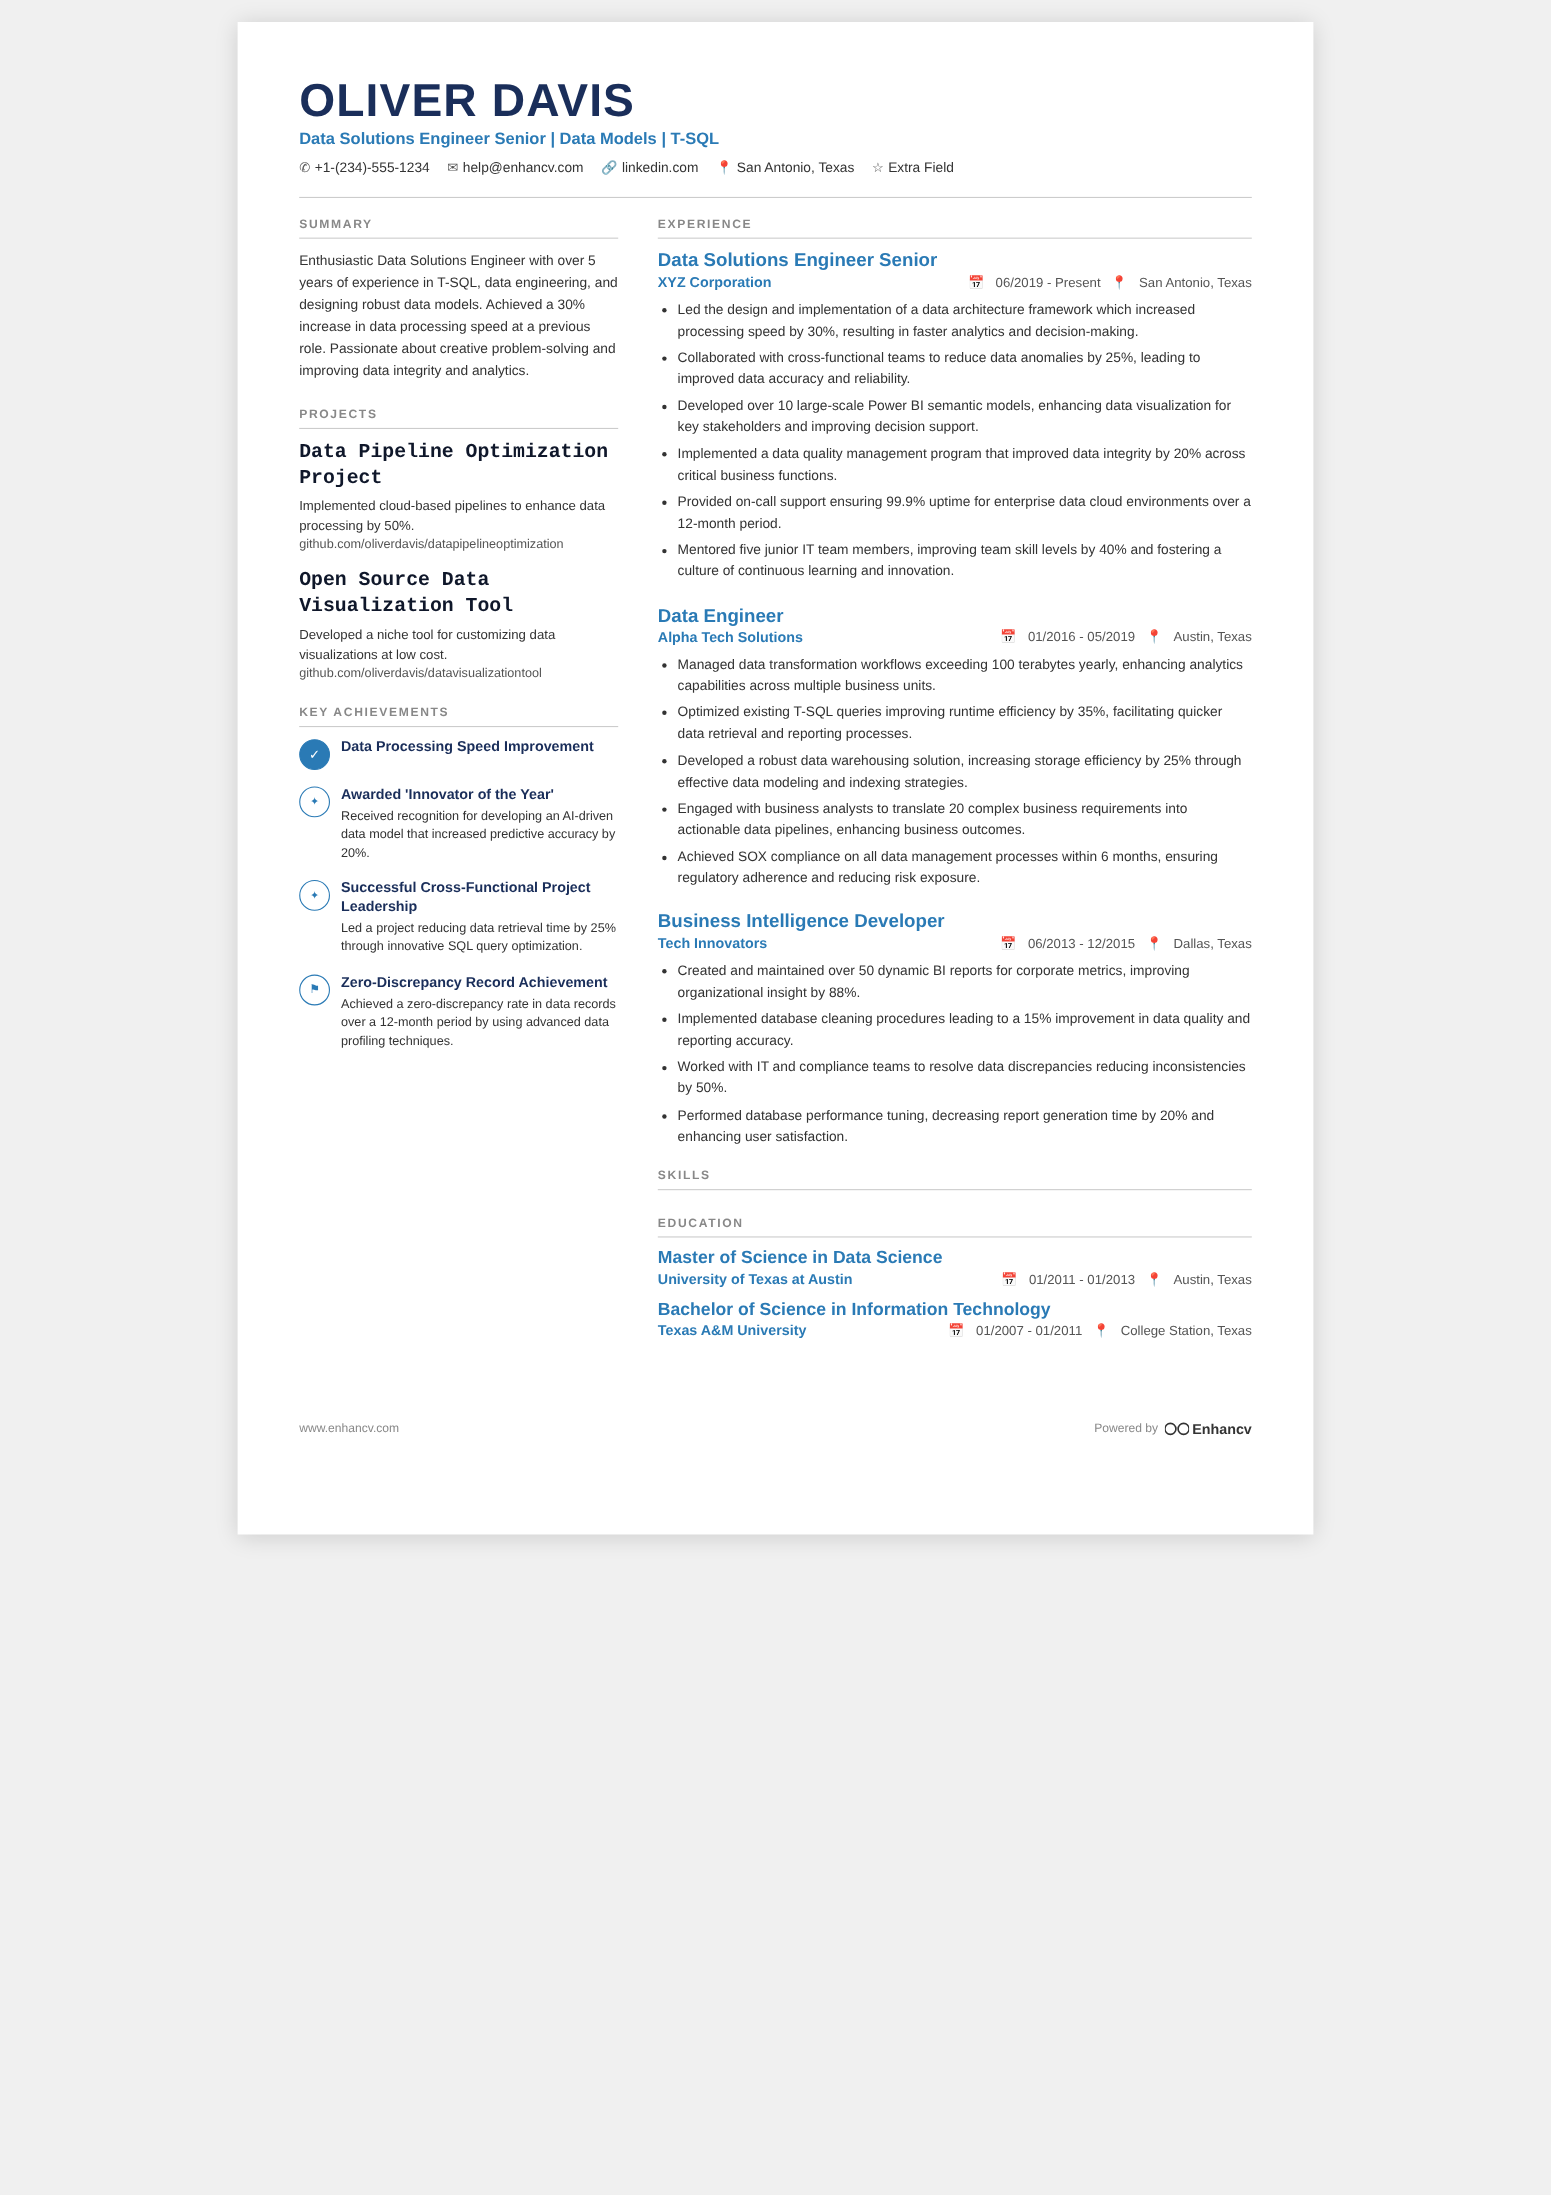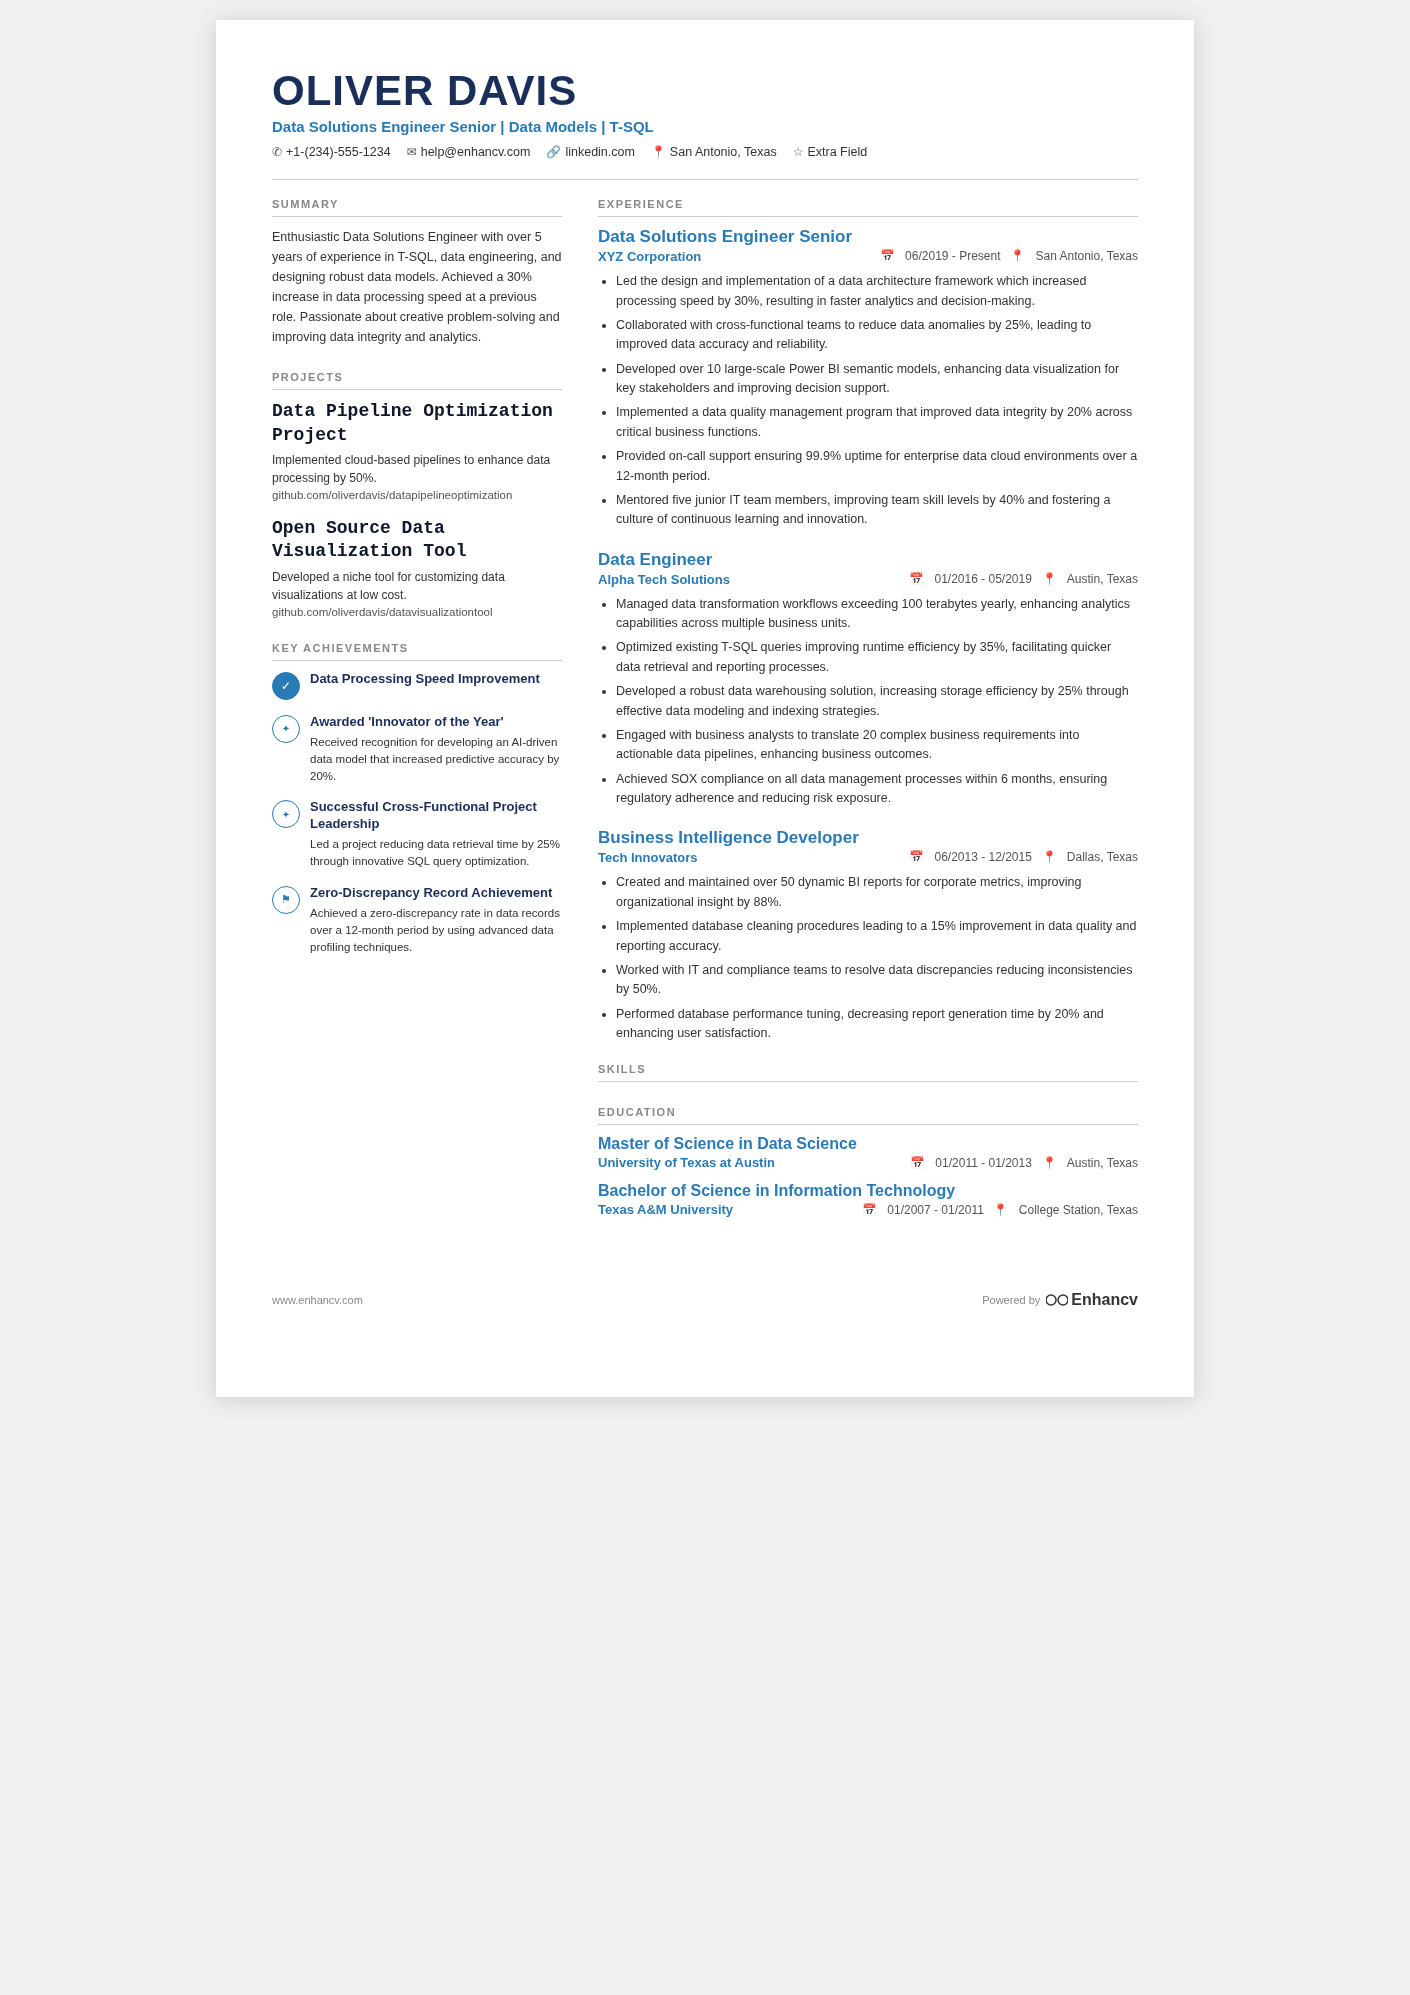--- a/index.html
+++ b/index.html
@@ -152,21 +152,21 @@
     
     .exp-job-title {
       font-size: 17px;
       font-weight: 700;
       color: #2a7ab5;
       margin-bottom: 2px;
     }
     .exp-meta {
       display: flex;
       justify-content: space-between;
-      align-items: flex-start;
+      align-items: center;
       margin-bottom: 8px;
       flex-wrap: wrap;
       gap: 4px;
     }
     .exp-company {
       font-size: 13px;
       font-weight: 600;
       color: #2a7ab5;
     }
     .exp-dates-loc {
@@ -238,21 +238,21 @@
       display: flex;
       align-items: center;
       gap: 6px;
     }
     .enhancv-logo {
       display: flex;
       align-items: center;
       gap: 3px;
       font-weight: 700;
       color: #333;
-      font-size: 16px;
+      font-size: 13px;
     }
   </style>
 </head>
 <body>
 
 <div class="resume-page">
 
   <div>
     <div class="header-name">OLIVER DAVIS</div>
     <div class="header-title">Data Solutions Engineer Senior | Data Models | T-SQL</div>

